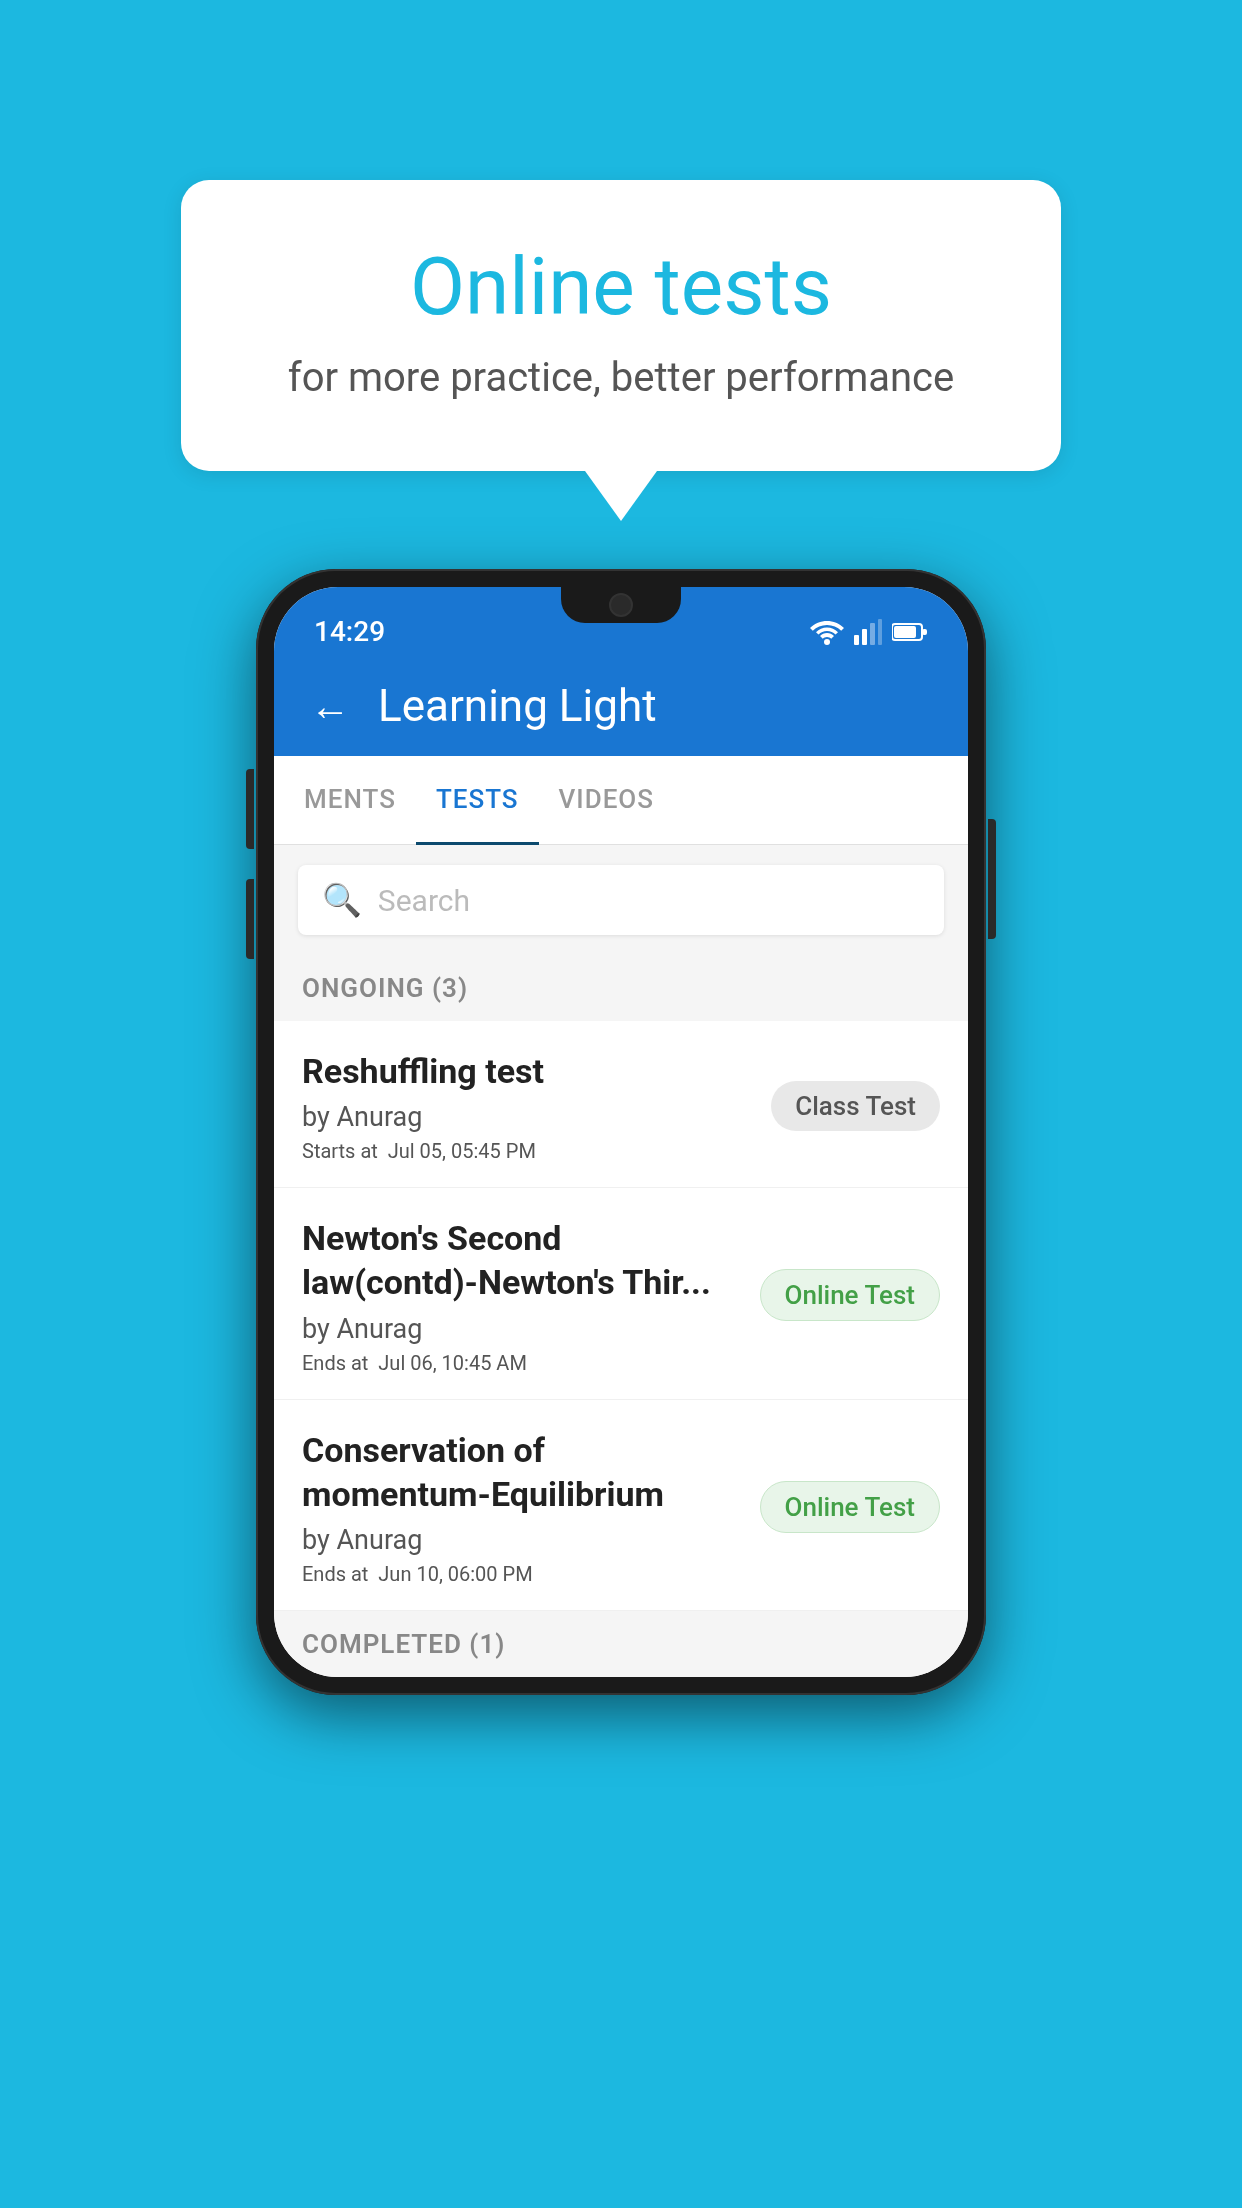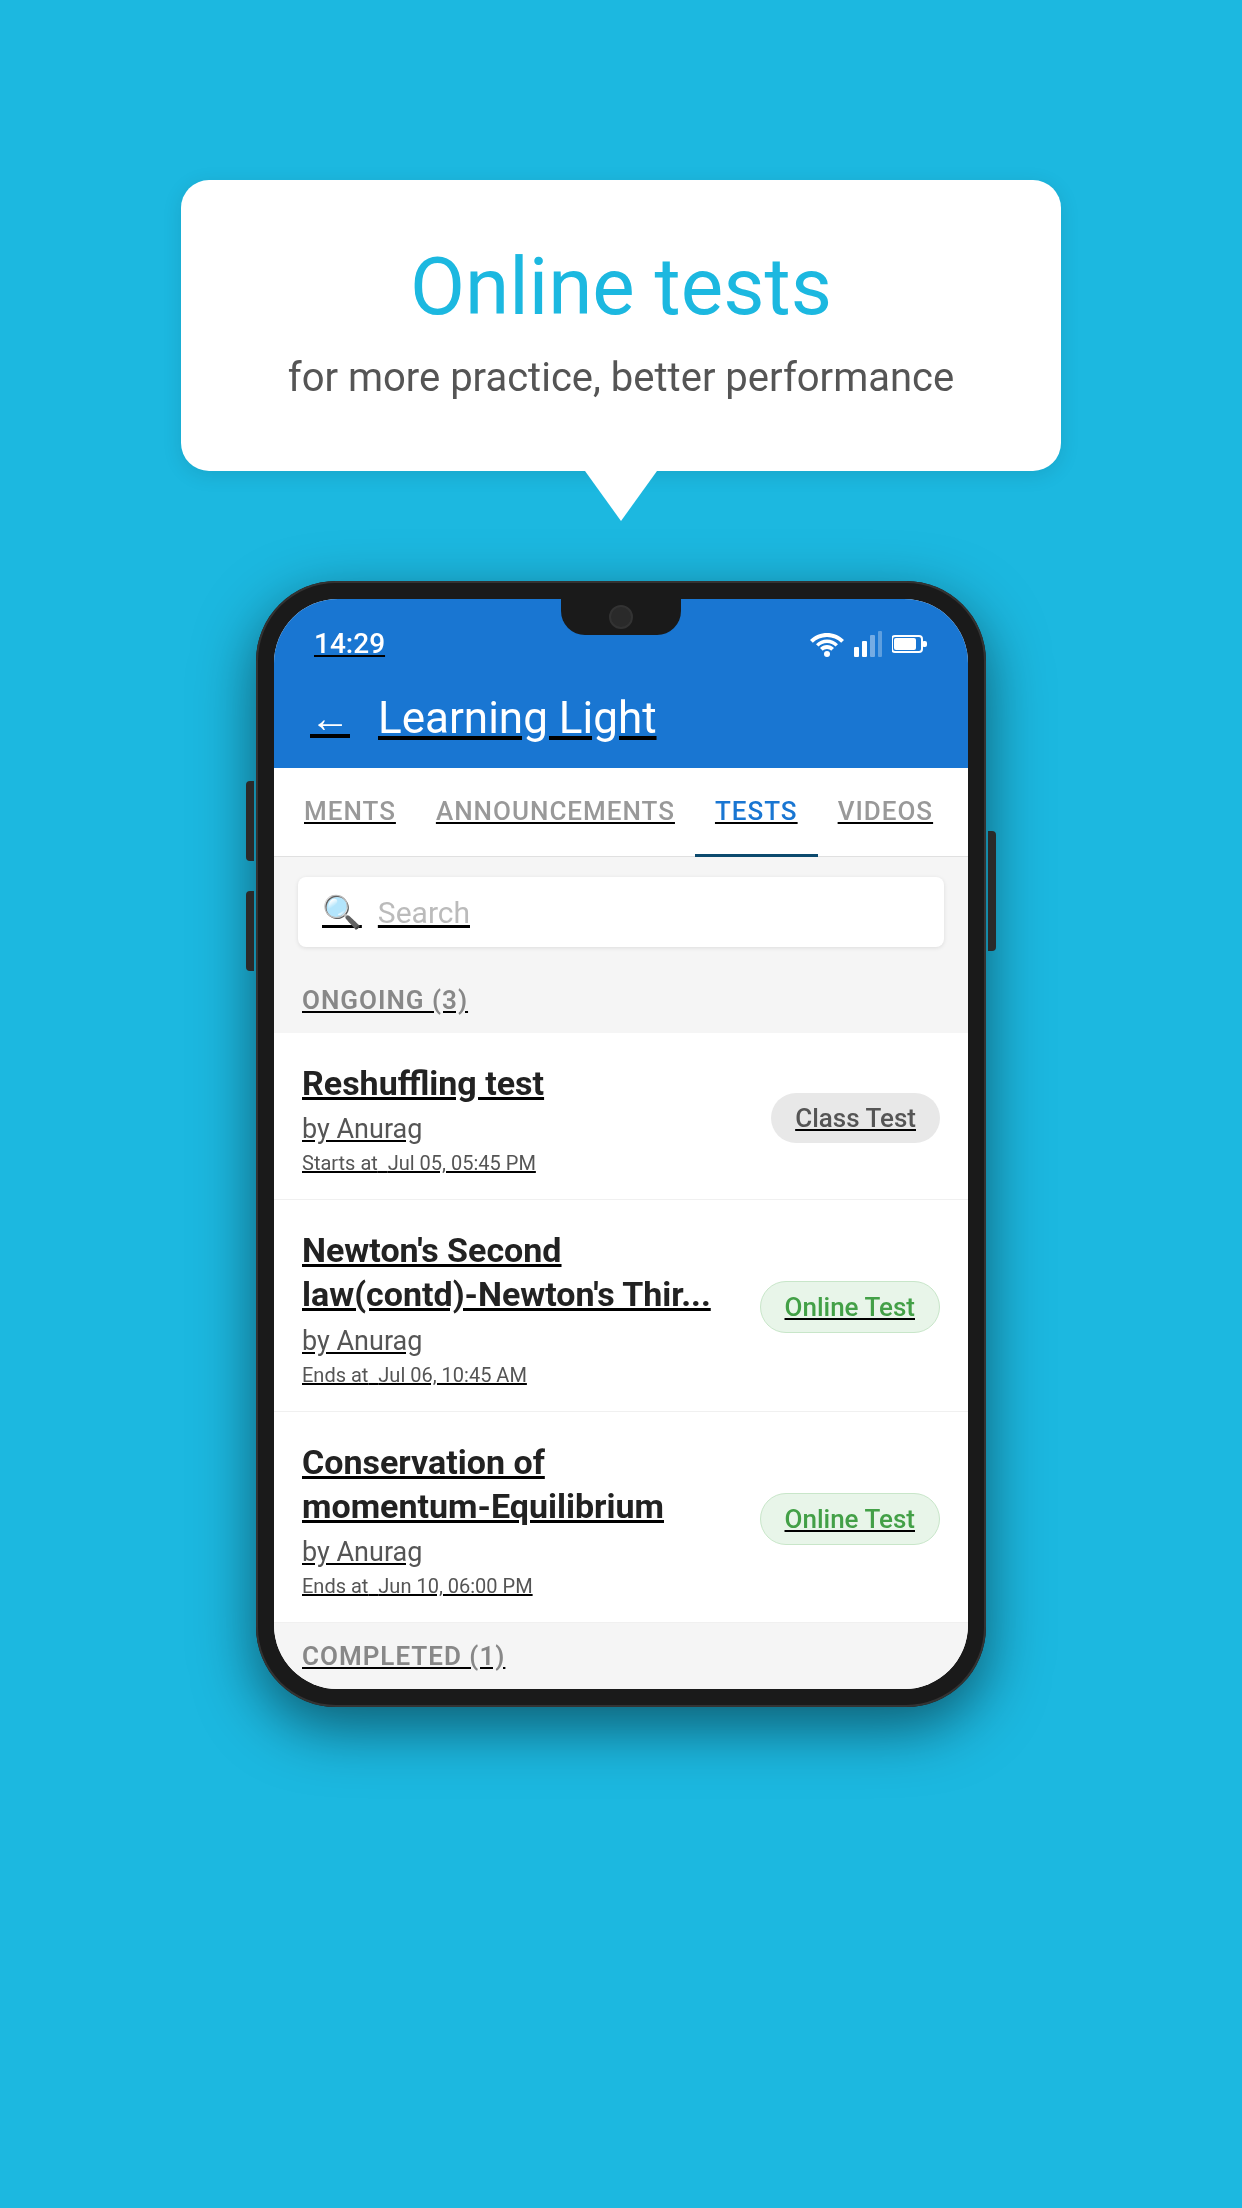--- a/index.html
+++ b/index.html
@@ -48,24 +48,23 @@
       width: 0;
       height: 0;
       border-left: 36px solid transparent;
       border-right: 36px solid transparent;
       border-top: 50px solid white;
       margin: 0 auto;
     }
 
     
     .phone-wrapper {
-      margin-top: 60px;
+      margin-top: 48px;
       position: relative;
       width: 730px;
-      text-decoration: underline;
     }
 
     .phone-outer {
       background: #1a1a1a;
       border-radius: 80px;
       padding: 18px;
       box-shadow: 0 20px 60px rgba(0,0,0,0.5), inset 0 0 0 2px #333;
       position: relative;
     }
 
@@ -355,21 +354,20 @@
         </div>
       </div>
 
       <div class="app-header">
         <span class="back-arrow">←</span>
         <span class="app-title">Learning Light</span>
       </div>
 
       <div class="tabs-container">
         <div class="tab">MENTS</div>
-        <div class="tab">ANNOUNCEMENTS</div>
         <div class="tab active">TESTS</div>
         <div class="tab">VIDEOS</div>
       </div>
 
       <div class="search-container">
         <div class="search-input-wrapper">
           <span class="search-icon-wrap">🔍</span>
           <span class="search-placeholder">Search</span>
         </div>
       </div>

